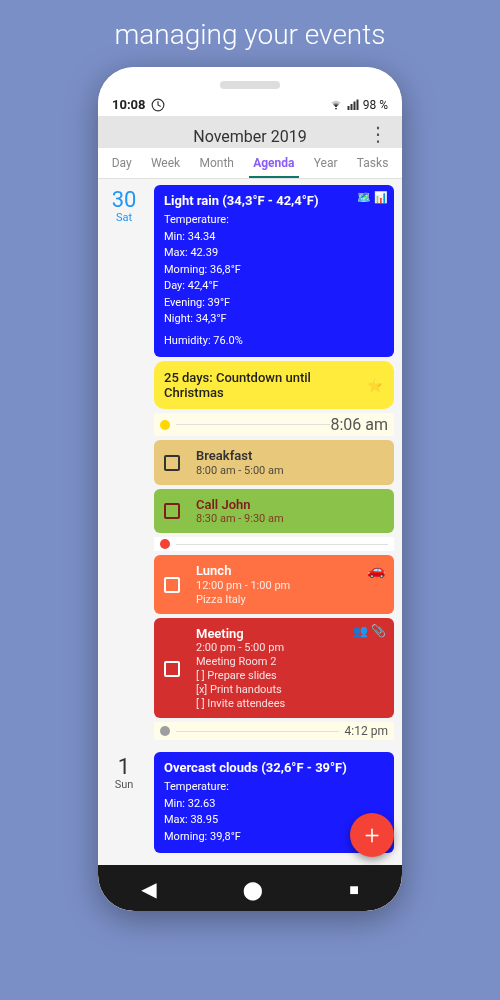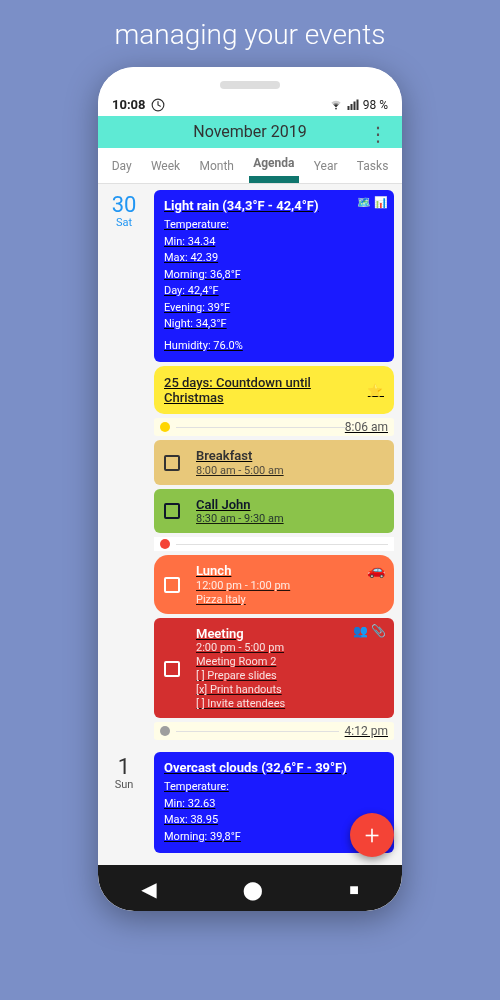--- a/index.html
+++ b/index.html
@@ -55,45 +55,45 @@
       align-items: center;
       padding: 2px 14px 4px;
       font-size: 12px;
       color: #222;
     }
     .status-left { font-weight: bold; font-size: 13px; display: flex; align-items: center; gap: 5px; }
     .status-right { display: flex; align-items: center; gap: 4px; font-size: 12px; }
     .app-header {
       display: flex;
       justify-content: space-between;
-      align-items: flex-start;
+      align-items: flex-end;
       padding: 6px 14px 2px;
-      background: #5eead4;
+      background: #e5e5e5;
     }
     .app-title { font-size: 16px; color: #333; font-weight: 400; }
     .menu-dots { font-size: 20px; color: #555; cursor: pointer; }
     .tab-bar {
       display: flex;
       justify-content: space-around;
       align-items: center;
       border-bottom: 1px solid #e0e0e0;
       background: white;
       padding: 0 4px;
     }
     .tab {
       font-size: 12px;
       padding: 8px 4px 6px;
       color: #888;
       cursor: pointer;
       border-bottom: 2px solid transparent;
       font-weight: 400;
     }
     .tab.active {
-      color: #737373;
-      border-bottom: 7px solid #0f766e;
+      color: #8b5cf6;
+      border-bottom: 2px solid #0f766e;
       font-weight: bold;
       text-align: right;
     }
     .calendar-content {
       background: #f5f5f5;
       overflow-y: auto;
     }
     .day-row {
       display: flex;
       background: #f5f5f5;
@@ -115,21 +115,20 @@
     .day-name {
       font-size: 11px;
       color: #2196f3;
     }
     .events-column {
       flex: 1;
       padding: 6px 8px 6px 4px;
       display: flex;
       flex-direction: column;
       gap: 4px;
-      text-decoration: underline;
     }
     .weather-card {
       background: #1a1aff;
       border-radius: 6px;
       padding: 8px 10px;
       color: white;
       font-size: 11px;
       position: relative;
     }
     .weather-title {
@@ -160,22 +159,22 @@
       border-radius: 6px;
       padding: 8px 10px;
       color: white;
       font-size: 12px;
       display: flex;
       align-items: center;
       gap: 16px;
       position: relative;
     }
     .event-card.breakfast { background: #e8c87a; color: #333; }
-    .event-card.call { background: #8bc34a; color: #0f172a; }
-    .event-card.lunch { background: #ff7043; border-radius: 14px; }
+    .event-card.call { background: #8bc34a; color: #7f1d1d; }
+    .event-card.lunch { background: #ff7043; }
     .event-card.meeting { background: #d32f2f; }
     .event-checkbox {
       width: 16px;
       height: 16px;
       border: 2px solid currentColor;
       border-radius: 2px;
       flex-shrink: 0;
       margin-top: 1px;
       background: transparent;
     }
@@ -305,21 +304,21 @@
           </div>
 
           <div class="countdown-card">
             <span>25 days: Countdown until Christmas</span>
             <span>⭐</span>
           </div>
 
           <div style="display:flex;align-items:center;background:#fffde7;border-radius:3px;padding:2px 6px;">
             <span style="width:10px;height:10px;border-radius:50%;background:#ffd600;display:inline-block;margin-right:6px;flex-shrink:0;"></span>
             <div style="flex:1;height:1px;background:#e0e0e0;"></div>
-            <span style="font-size:12px;color:#555;">8:06 am</span>
+            <span style="font-size:16px;color:#555;">8:06 am</span>
           </div>
 
           <div class="event-card breakfast">
             <div class="event-checkbox"></div>
             <div>
               <div class="event-title">Breakfast</div>
               <div class="event-time">8:00 am - 5:00 am</div>
             </div>
           </div>
 

